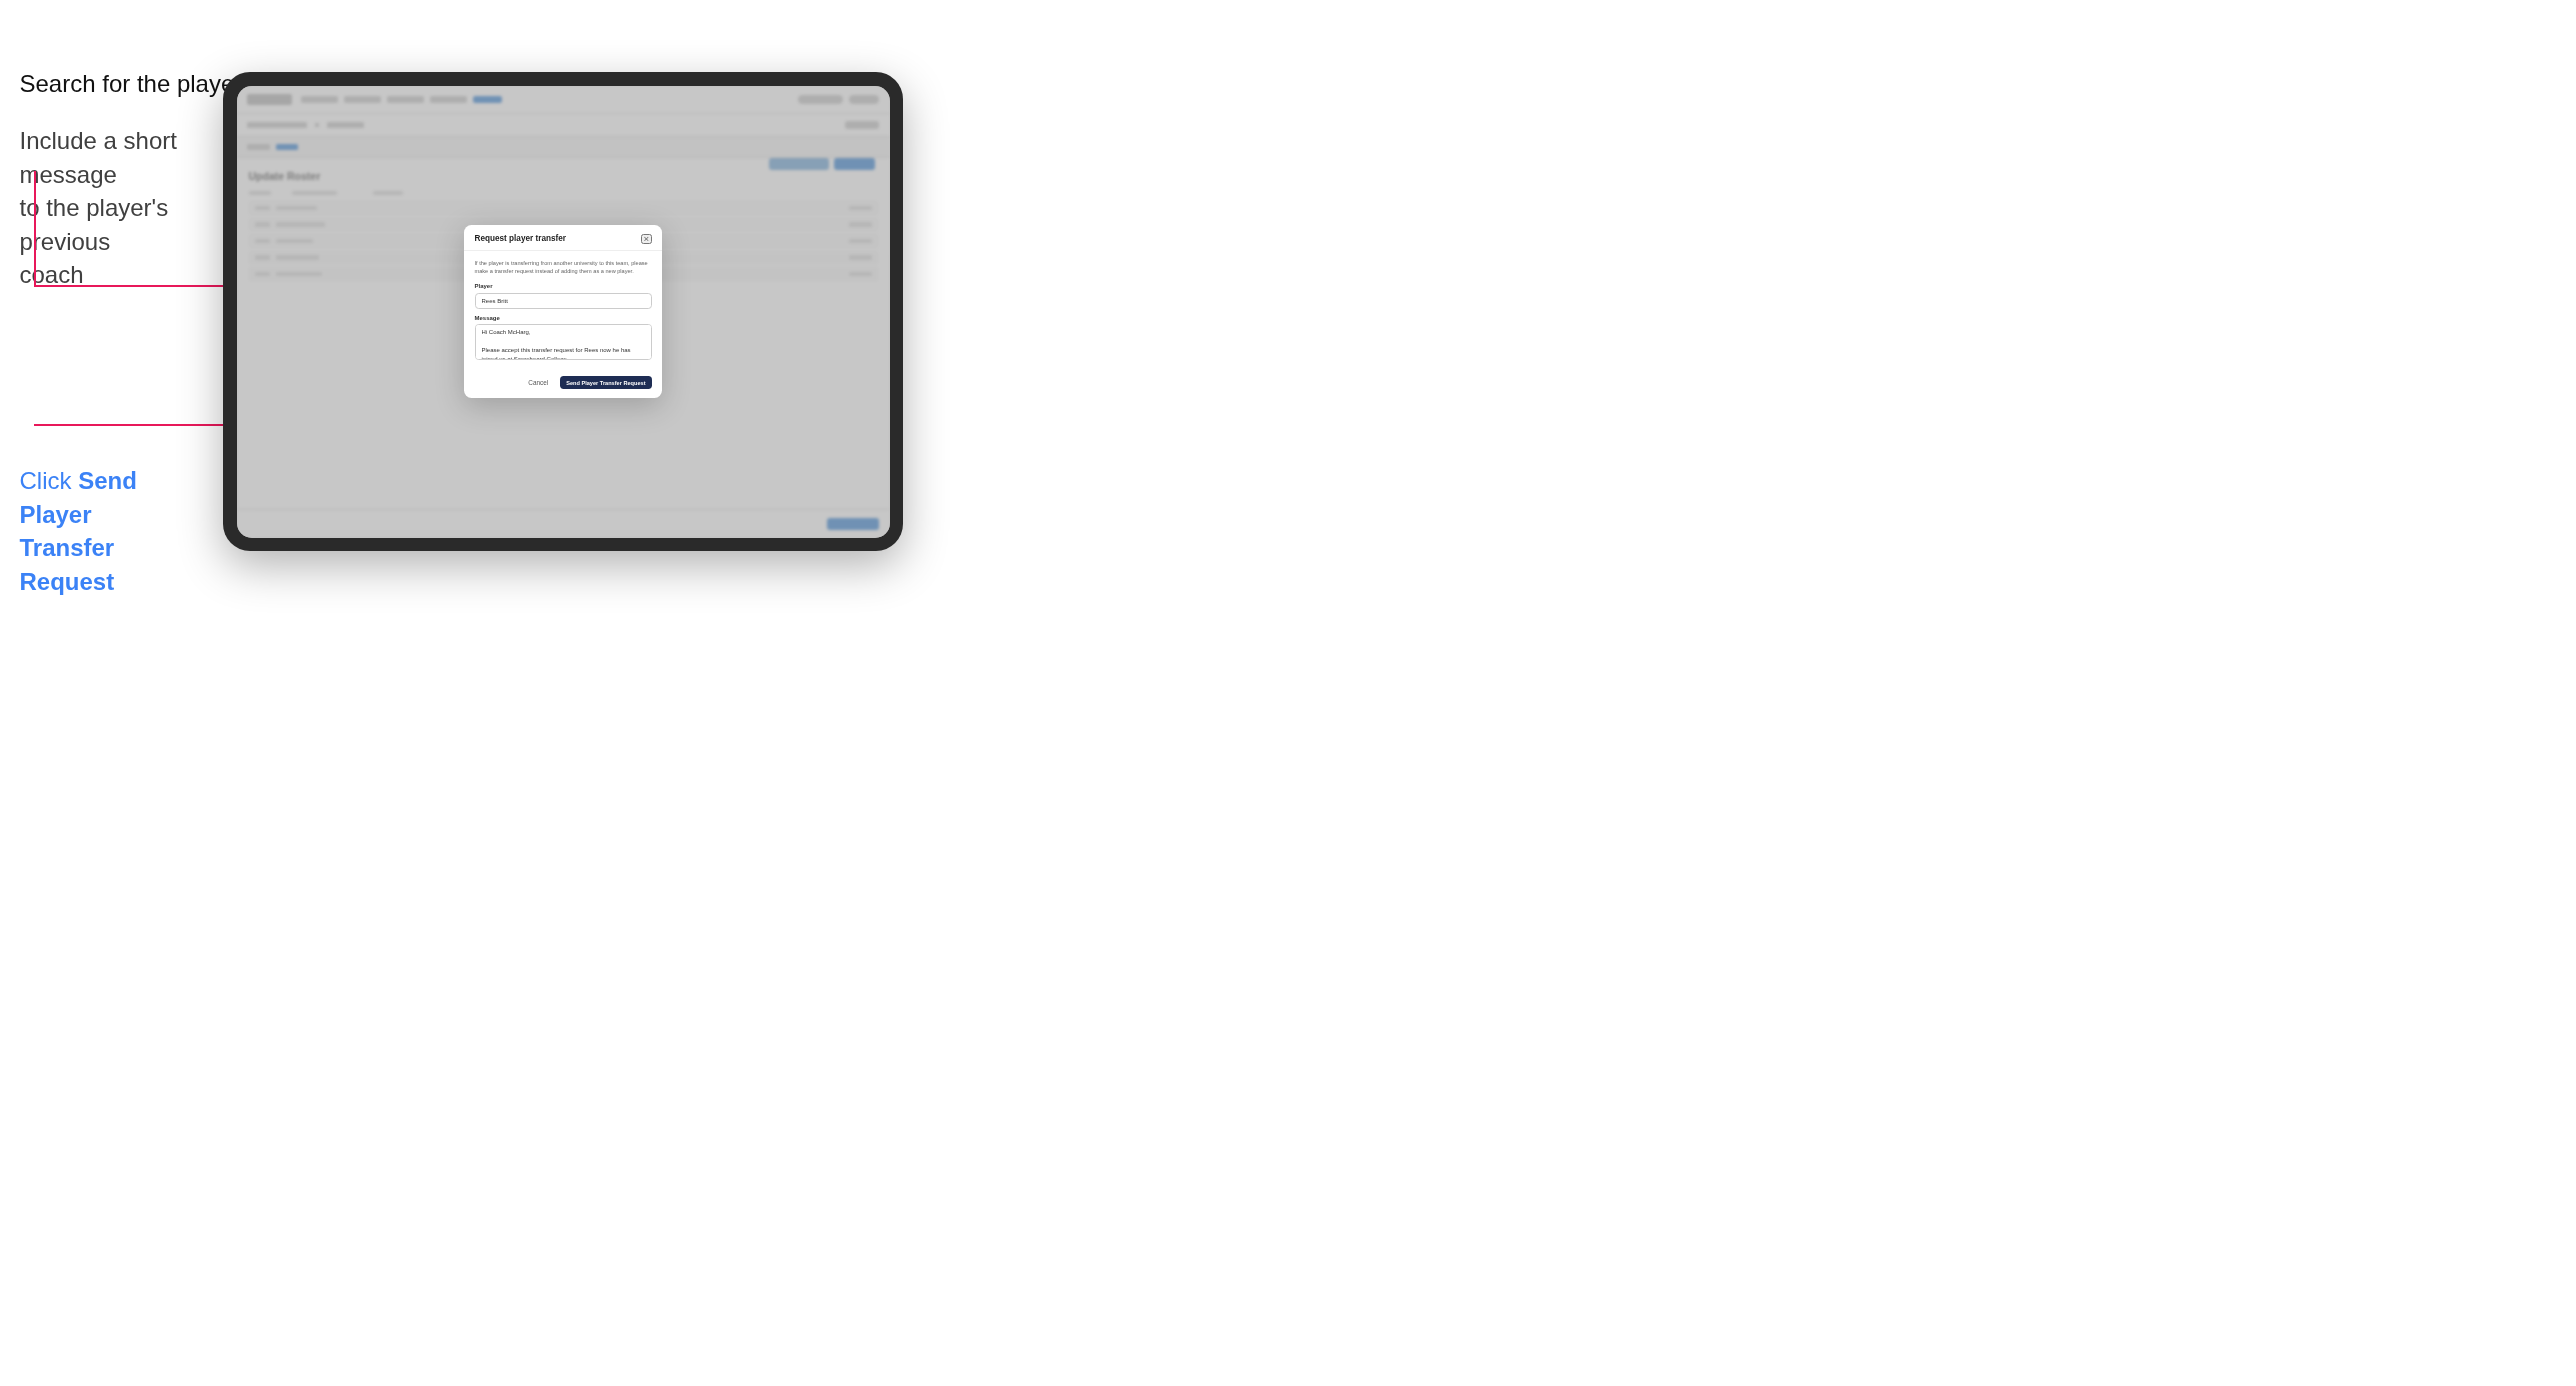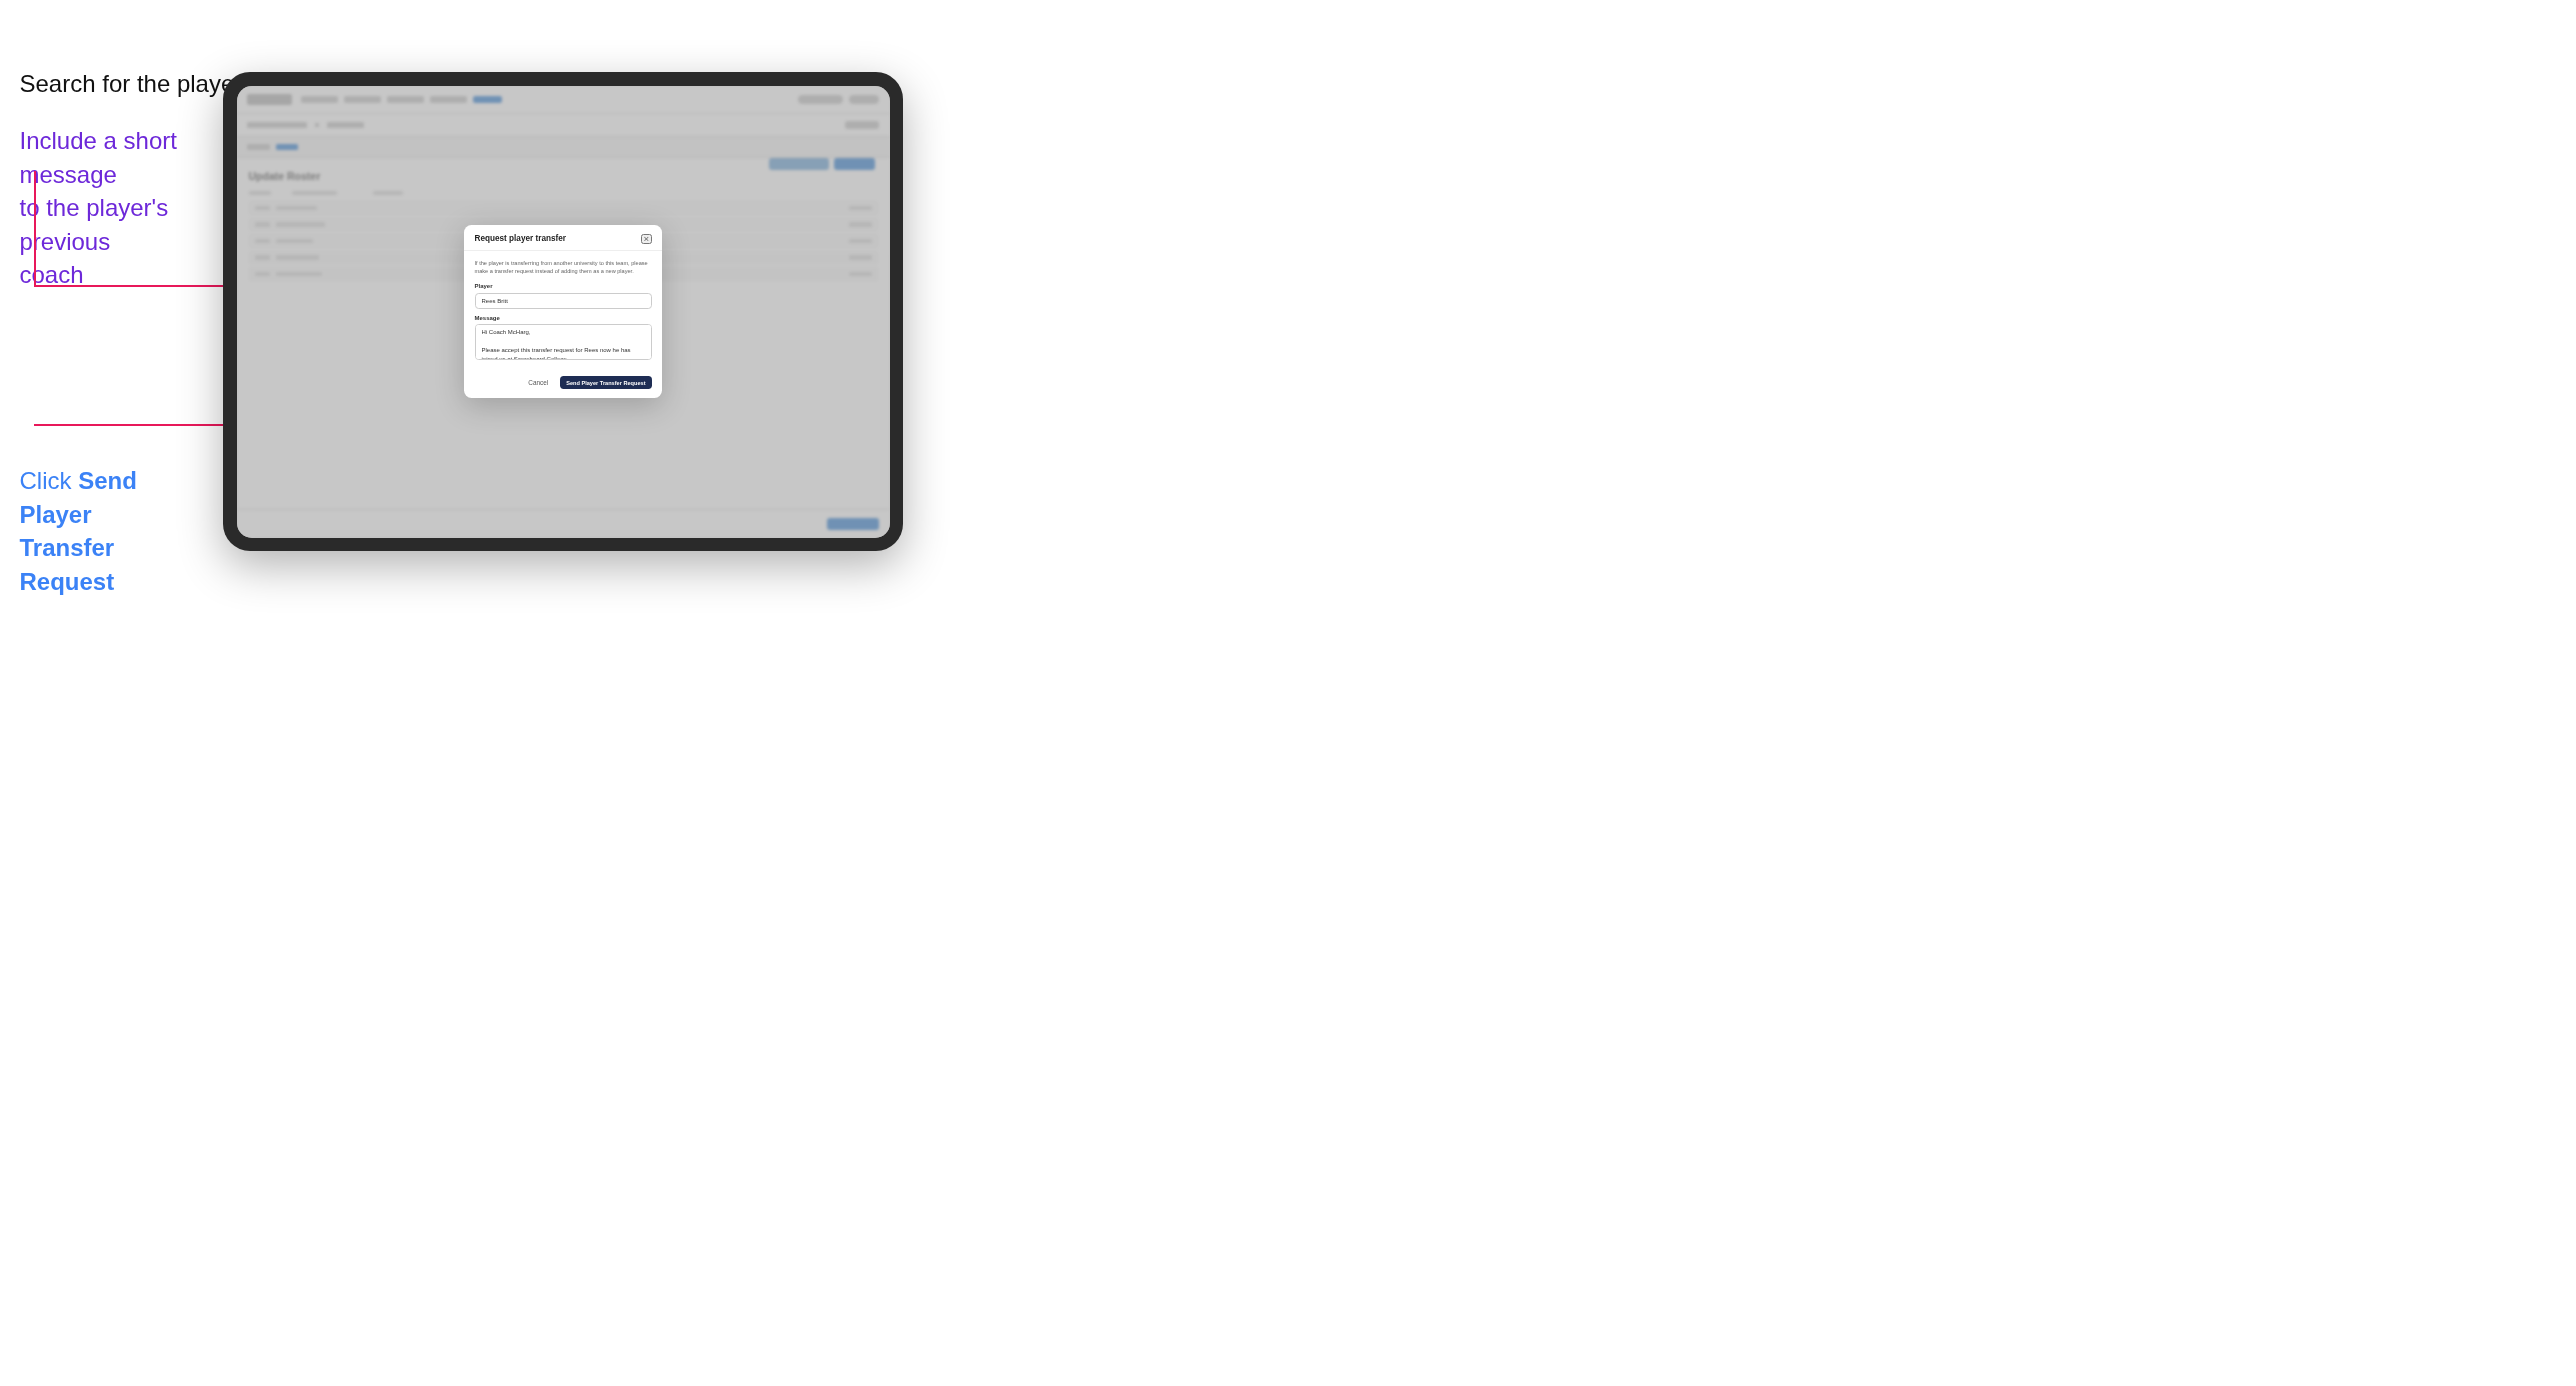--- a/index.html
+++ b/index.html
@@ -20,21 +20,21 @@
       font-size: 24px;
       color: #111;
       line-height: 1.4;
     }
 
     .annotation-message {
       position: absolute;
       left: 19.5px;
       top: 124px;
       font-size: 24px;
-      color: #6d28d9;
+      color: #404040;
       line-height: 1.4;
       width: 195px;
     }
 
     .annotation-click {
       position: absolute;
       left: 19.5px;
       top: 464px;
       font-size: 24px;
       color: #3b82f6;

